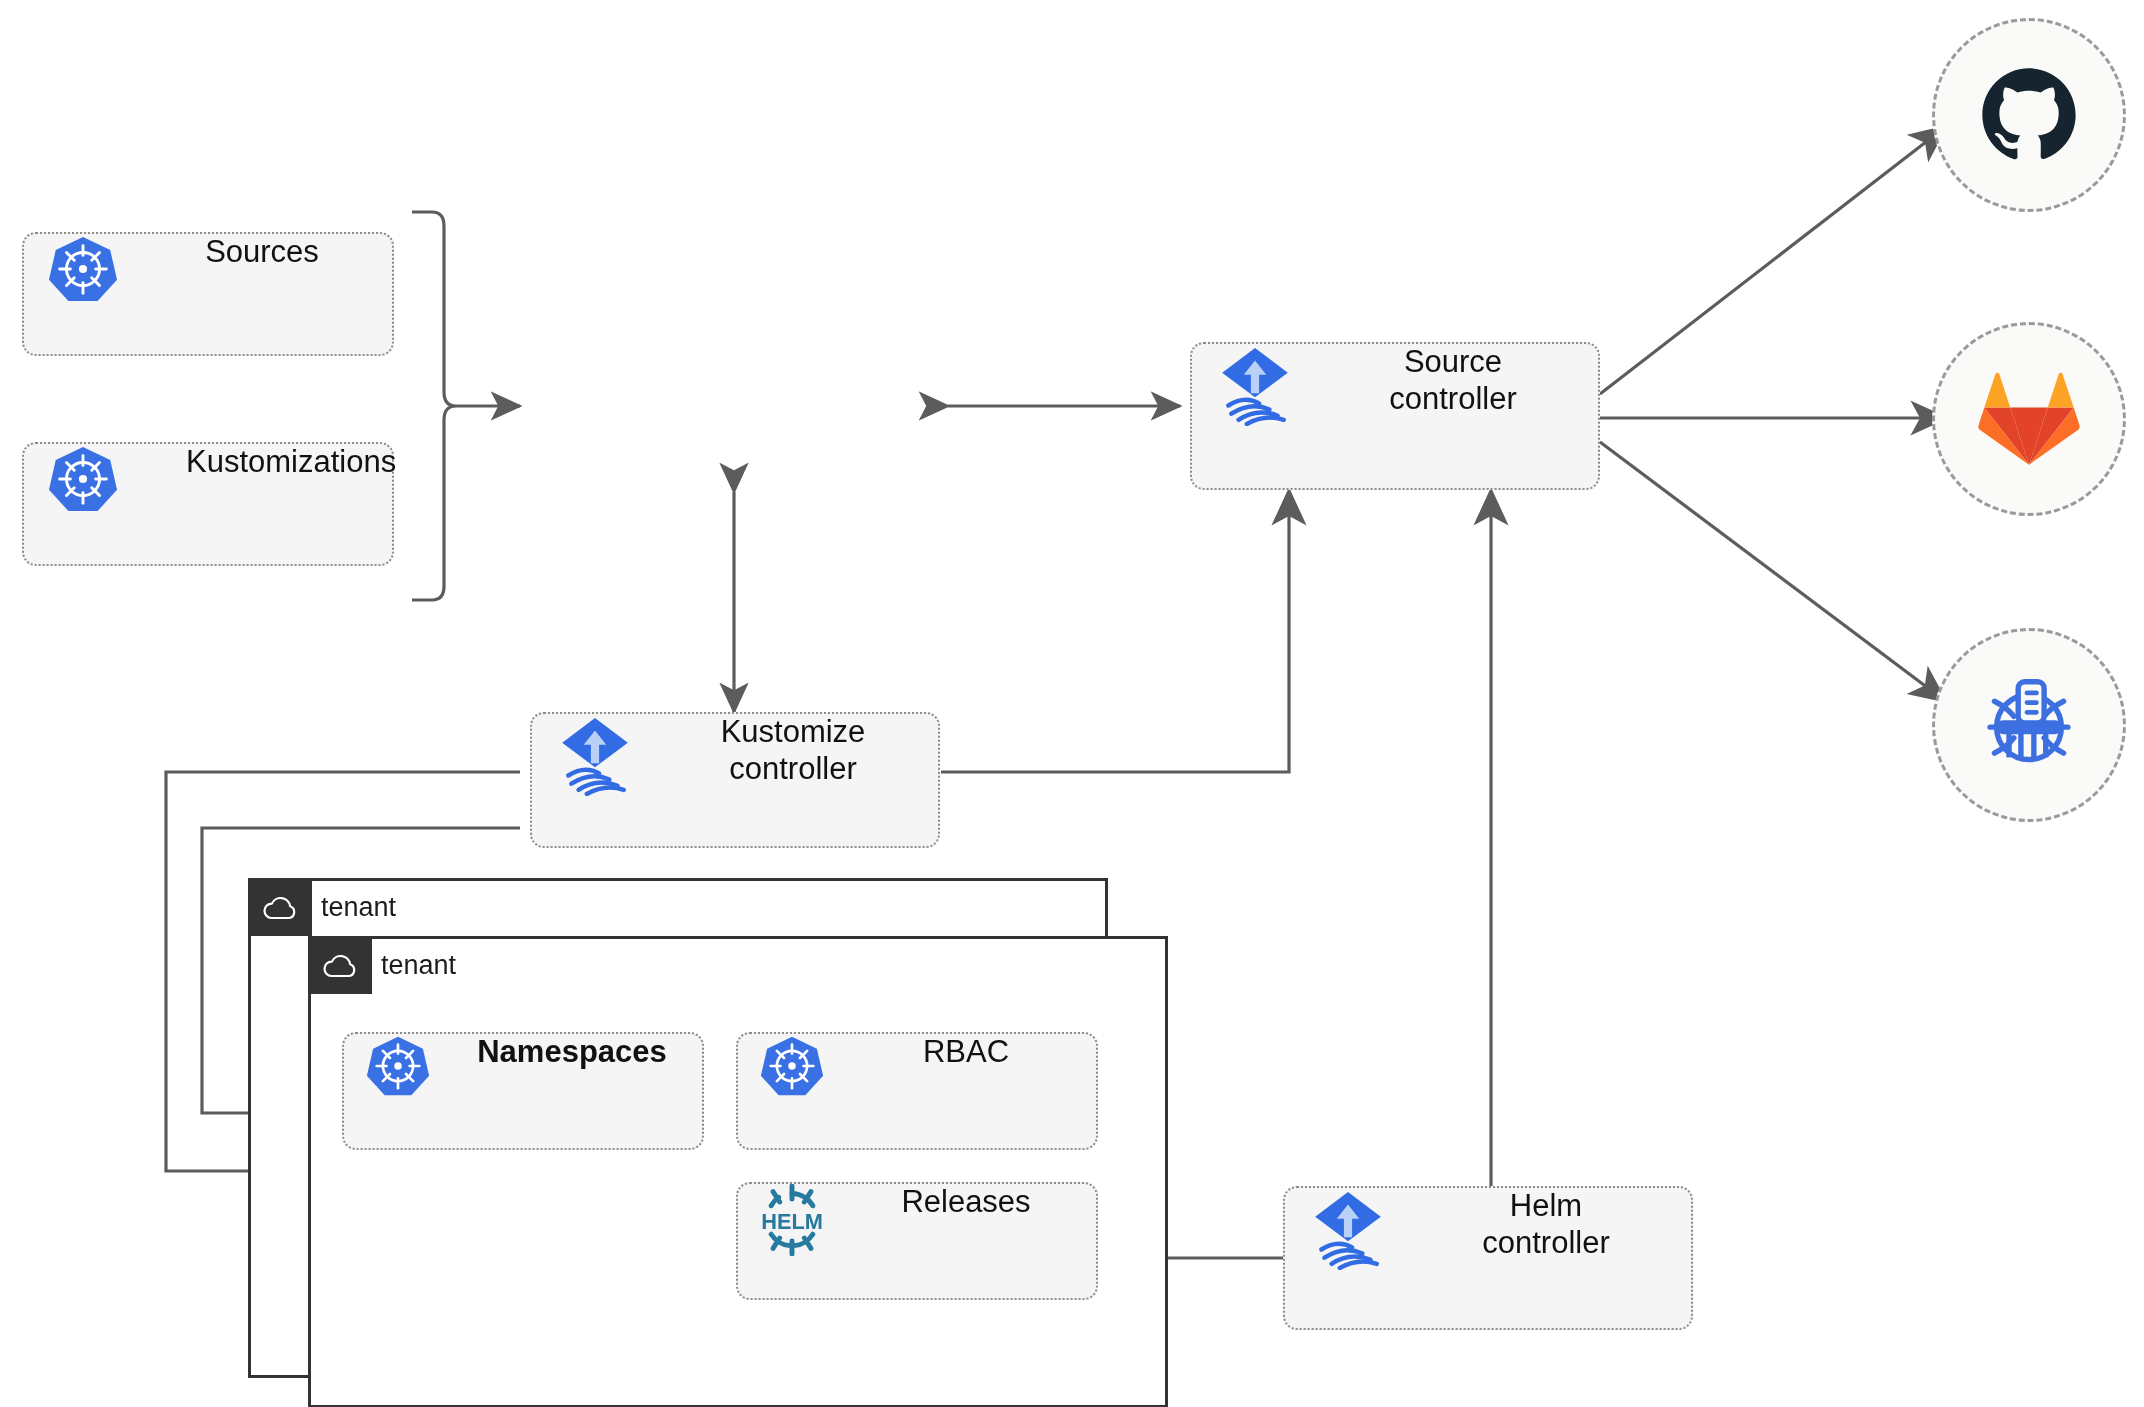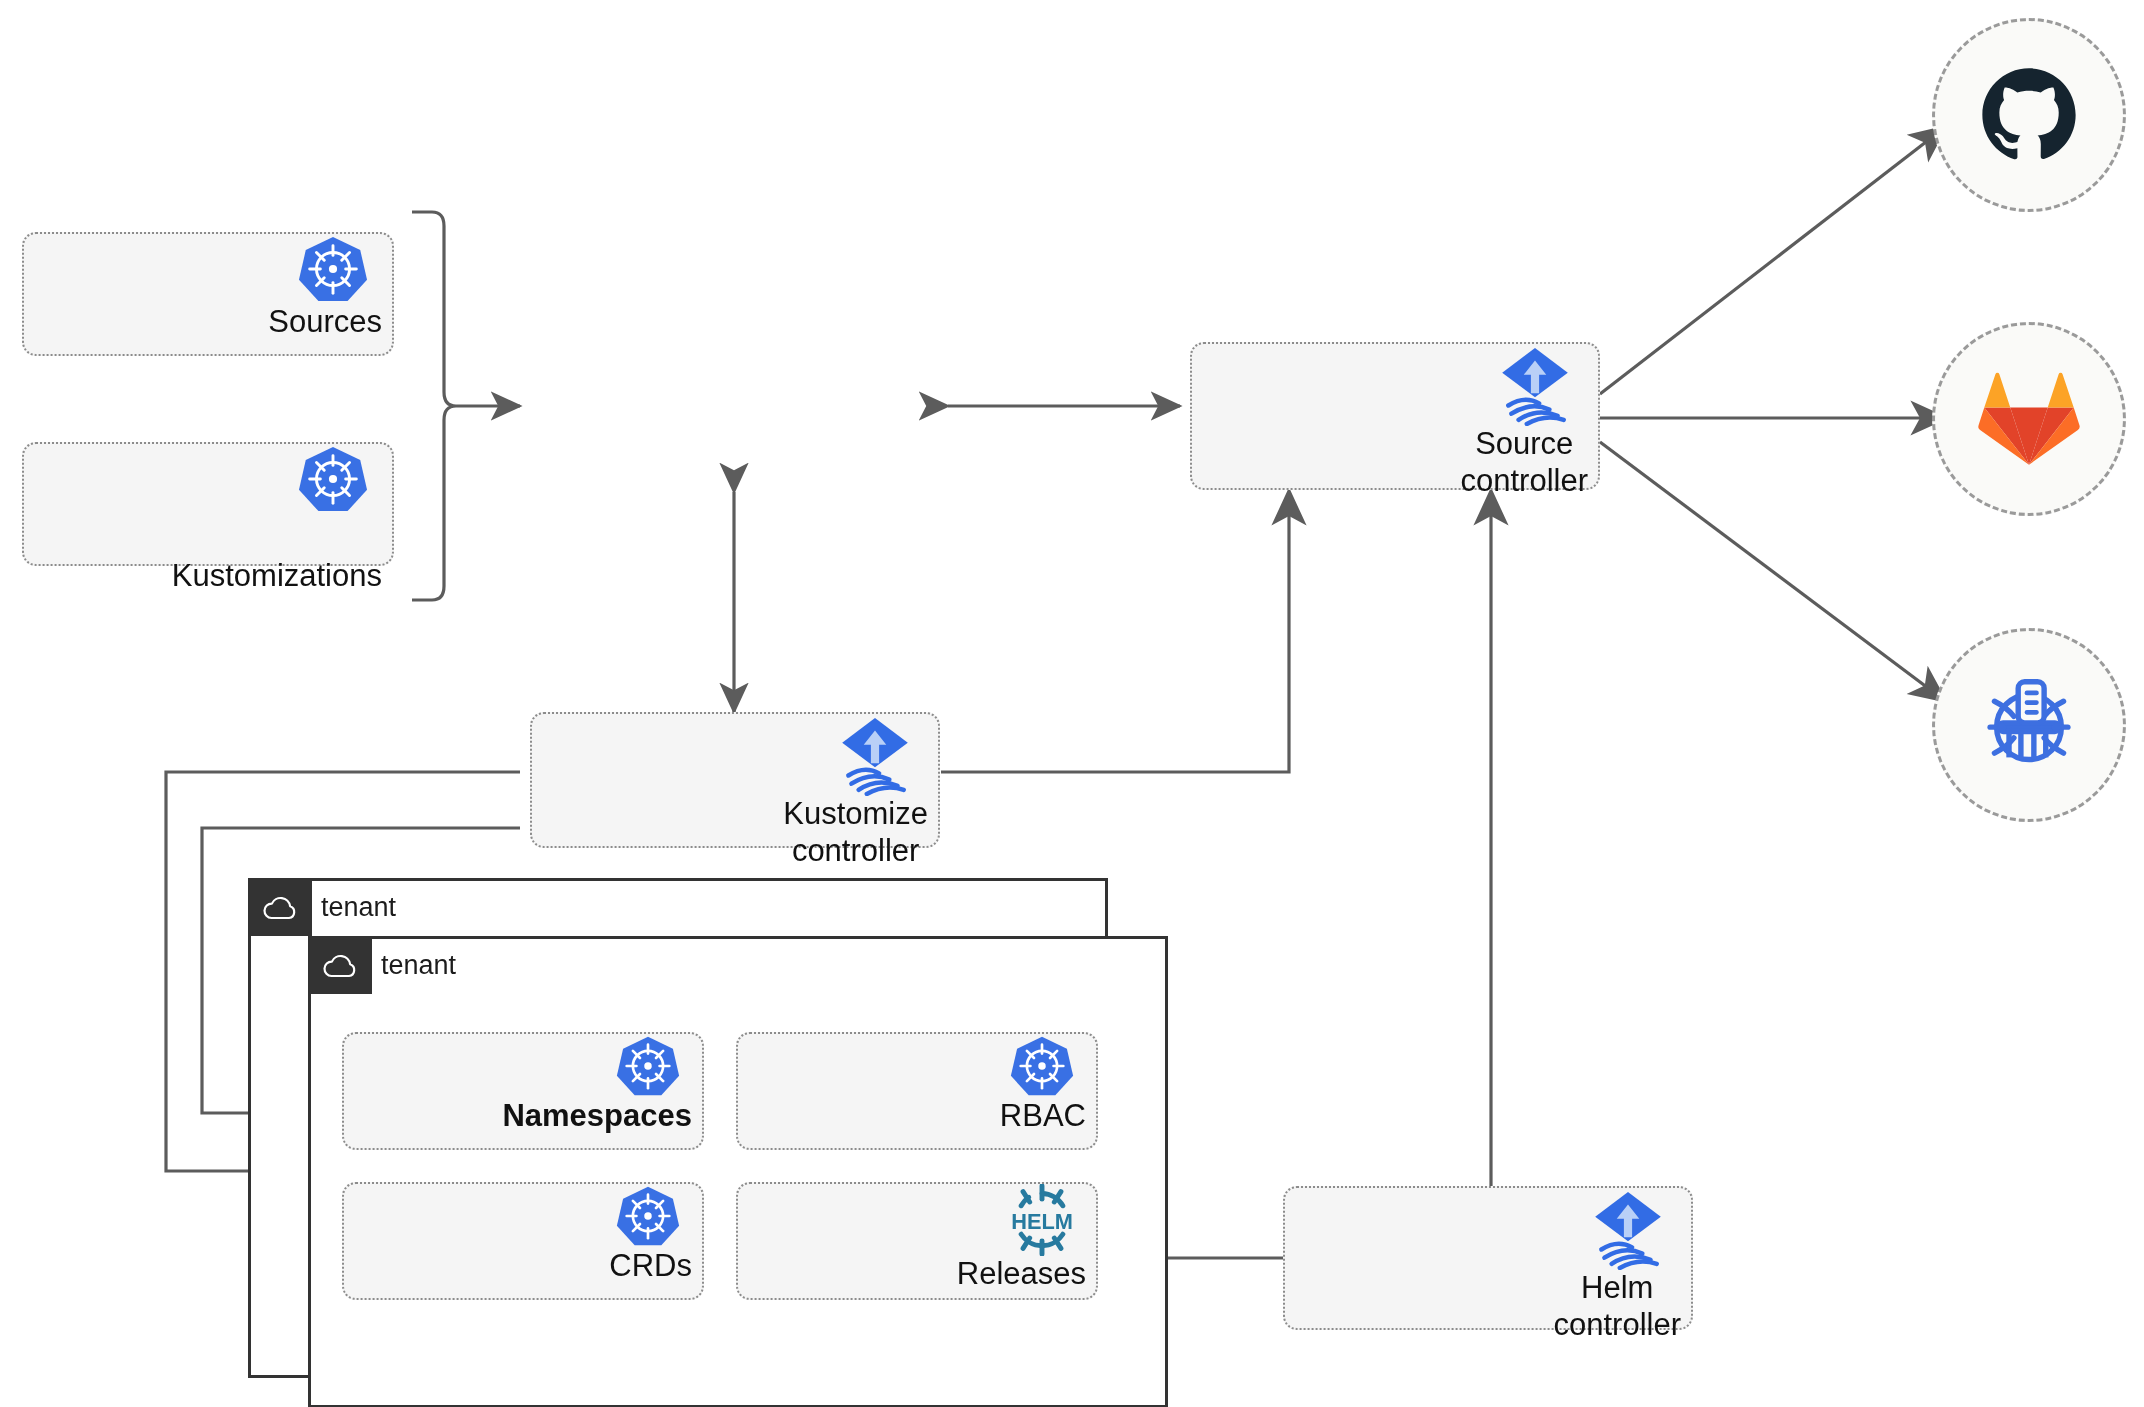--- a/index.html
+++ b/index.html
@@ -6,23 +6,22 @@
   body{font-family:"Liberation Sans",sans-serif;}
   #canvas{position:relative;width:2144px;height:1407px;background:#fff;overflow:hidden;}
 
   
   .node{
     position:absolute;
     background:#f5f5f5;
     border:2px dotted #8c8c8c;
     border-radius:14px;
     display:flex;
-    align-items:flex-end;
+    align-items:flex-start;
     box-sizing:border-box;
-    flex-direction:column;
   }
   .node .label{
     color:#111;
     font-size:31px;
     line-height:1.18;
     text-align:center;
     white-space:pre-line;
     flex:1;
     padding-right:10px;
   }
@@ -253,40 +252,20 @@
           <line x1="19" y1="19" x2="27" y2="27"></line>
             <line x1="45" y1="45" x2="53" y2="53"></line>
           <line x1="53" y1="19" x2="45" y2="27"></line>
             <line x1="27" y1="45" x2="19" y2="53"></line>
         </g>
       </svg>
     </div>
     <div class="label">RBAC</div>
   </div>
 
-  <div class="node" style="left:342px;top:1182px;width:362px;height:118px;">
-    <div class="ico" style="width:108px;">
-      <svg width="64" height="64" viewBox="0 0 72 72" aria-hidden="true">
-        <polygon points="36,3 64,16.5 71,47 51,69 21,69 1,47 8,16.5" fill="#3970e4"></polygon>
-        <g fill="none" stroke="#ffffff" stroke-width="3" stroke-linecap="round">
-          <circle cx="36" cy="36" r="17"></circle>
-          <circle cx="36" cy="36" r="4.2" fill="#ffffff" stroke="none"></circle>
-          <line x1="36" y1="12" x2="36" y2="22"></line>
-            <line x1="36" y1="50" x2="36" y2="61"></line>
-          <line x1="12" y1="36" x2="23" y2="36"></line>
-            <line x1="49" y1="36" x2="60" y2="36"></line>
-          <line x1="19" y1="19" x2="27" y2="27"></line>
-            <line x1="45" y1="45" x2="53" y2="53"></line>
-          <line x1="53" y1="19" x2="45" y2="27"></line>
-            <line x1="27" y1="45" x2="19" y2="53"></line>
-        </g>
-      </svg>
-    </div>
-    <div class="label">CRDs</div>
-  </div>
 
   <div class="node" style="left:736px;top:1182px;width:362px;height:118px;">
     <div class="ico" style="width:108px;">
       <svg width="80" height="72" viewBox="0 0 84 76" aria-hidden="true">
         <g stroke="#277a9f" stroke-width="5.2" fill="none" stroke-linecap="round">
           <path d="M42,10 a26,26 0 0 1 22,13"></path>
           <path d="M64,53 a26,26 0 0 1 -44,0"></path>
           <path d="M20,23 a26,26 0 0 1 8,-9"></path>
           <line x1="42" y1="2" x2="42" y2="16"></line>
           <line x1="42" y1="60" x2="42" y2="74"></line>

